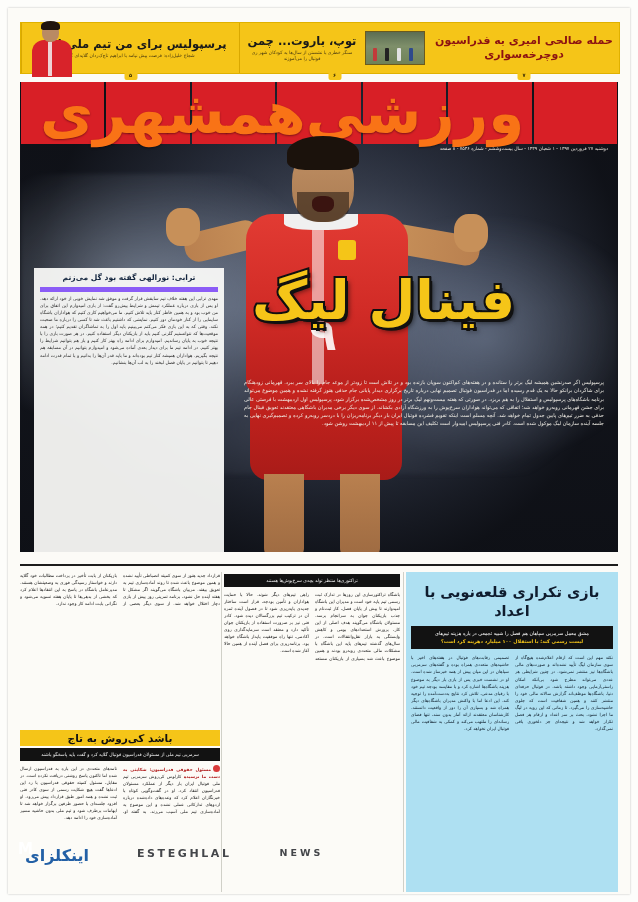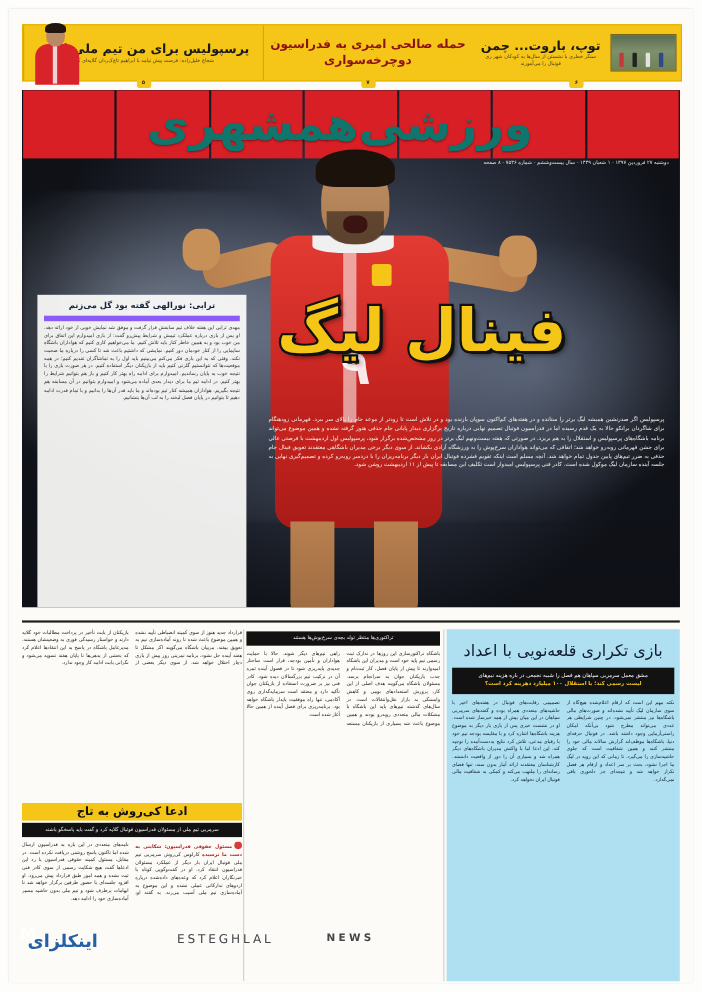--- a/index.html
+++ b/index.html
@@ -100,22 +100,22 @@
   .masthead{
     position:absolute;right:0;top:0;width:598px;height:62px;
     display:flex;flex-direction:row-reverse;align-items:stretch;
   }
   .mh-block{
     flex:1;margin:0 1px;background:#d81f26;position:relative;
   }
   .mh-logo{
     position:absolute;right:18px;top:2px;width:560px;height:58px;
     display:flex;flex-direction:row-reverse;align-items:center;
-    justify-content:center;
-    font-size:42px;font-weight:bold;color:#0f766e;
+    justify-content:flex-start;
+    font-size:58px;font-weight:bold;color:#f97316;
     letter-spacing:-1px;line-height:1;
     text-shadow:0 1px 2px rgba(0,0,0,.4);
     font-family:"DejaVu Sans","Liberation Sans",sans-serif;
     white-space:nowrap;
   }
   .mh-logo .w2{margin-right:22px;}
   .date-line{
     position:absolute;right:10px;top:64px;width:320px;height:11px;
     font-size:4.6px;color:#e8e4dc;text-align:right;letter-spacing:.2px;
     white-space:nowrap;direction:rtl;
@@ -217,21 +217,21 @@
   .rule-top{
     position:absolute;left:0;top:0;width:100%;height:2px;background:#1d1d1d;
   }
 
   
   .blue-box{
     position:absolute;right:0;top:8px;width:212px;height:320px;
     background:#aee0f2;padding:5px;box-sizing:border-box;direction:rtl;
   }
   .bb-title{
-    font-size:14.5px;font-weight:normal;color:#0f1c2e;text-align:center;
+    font-size:14.5px;font-weight:bold;color:#0f1c2e;text-align:center;
     line-height:1.3;margin:6px 0 5px;letter-spacing:-.5px;
   }
   .bb-sub{
     background:#121212;color:#fff;font-size:4.9px;line-height:1.6;
     padding:4px 5px;text-align:center;margin-bottom:5px;
   }
   .bb-sub b{color:#f5c518;}
   .bb-cols{display:flex;flex-direction:row-reverse;gap:6px;height:214px;}
   .bb-col{flex:1;font-size:4.4px;line-height:1.6;color:#10202e;
     text-align:justify;overflow:hidden;}
@@ -309,21 +309,21 @@
   }
   .wm-mark{
     position:absolute;left:0;right:0;top:11px;text-align:center;
     color:#fff;font-size:15px;font-weight:bold;line-height:1;
   }
   .wm-txt{display:flex;line-height:1;gap:48px;}
   .wm-fa{
     font-size:16px;font-weight:bold;color:#2360a6;direction:rtl;
     letter-spacing:-.5px;
   }
-  .wm-en{font-size:11px;font-weight:normal;color:#44464a;letter-spacing:2.6px;margin-left:24px;}
+  .wm-en{font-size:11px;font-weight:bold;color:#44464a;letter-spacing:2.6px;}
   .wm-en2{font-size:9.5px;font-weight:bold;color:#44464a;letter-spacing:3px;}
 </style>
 </head>
 <body>
 
 <div class="page">
   <div class="sheet">
 
     <div class="teaser-bar">
 
@@ -334,37 +334,37 @@
           <div class="tp-head"></div>
             <div class="tp-hair"></div>
         </div>
         <div class="teaser-txtwrap">
           <div class="teaser-head">پرسپولیس برای من تیم ملی است</div>
           <div class="teaser-sub">شجاع خلیل‌زاده: فرصت پیش نیامد با ابراهیم تاج‌ک‌ردان گلایه‌ای کنم</div>
         </div>
         <div class="teaser-pagenum">۵</div>
       </div>
 
-      <div class="teaser teaser-t2">
-        <div class="teaser-head red">حمله صالحی امیری به فدراسیون دوچرخه‌سواری</div>
-        <div class="teaser-pagenum">۷</div>
-      </div>
-
       <div class="teaser teaser-t3">
         <div class="teaser-txtwrap">
           <div class="teaser-head">توپ، باروت... چمن</div>
           <div class="teaser-sub">سنگر خطری با نشستن از سال‌ها به کودکان شهر ری فوتبال را می‌آموزند</div>
         </div>
         <div class="teaser-thumb">
           <i></i>
             <i></i>
             <i></i>
             <i></i>
         </div>
         <div class="teaser-pagenum">۶</div>
+      </div>
+
+      <div class="teaser teaser-t2">
+        <div class="teaser-head red">حمله صالحی امیری به فدراسیون دوچرخه‌سواری</div>
+        <div class="teaser-pagenum">۷</div>
       </div>
     </div>
 
     <div class="hero">
       <div class="hero-bg"></div>
       <div class="hero-blur"></div>
 
       <div class="masthead">
         <div class="mh-block"></div>
           <div class="mh-block"></div>
@@ -432,21 +432,21 @@
       <div class="mid-col">
         <div class="mc-sub">تراکتوری‌ها منتظر تولد بچه‌ی سرخ‌پوش‌ها هستند</div>
         <div class="mc-body">باشگاه تراکتورسازی این روزها در تدارک ثبت رسمی تیم پایه خود است و مدیران این باشگاه امیدوارند تا پیش از پایان فصل، کار ثبت‌نام و جذب بازیکنان جوان به سرانجام برسد. مسئولان باشگاه می‌گویند هدف اصلی از این کار، پرورش استعدادهای بومی و کاهش وابستگی به بازار نقل‌وانتقالات است. در سال‌های گذشته تیم‌های پایه این باشگاه با مشکلات مالی متعددی روبه‌رو بودند و همین موضوع باعث شد بسیاری از بازیکنان مستعد راهی تیم‌های دیگر شوند. حالا با حمایت هواداران و تأمین بودجه، قرار است ساختار جدیدی پایه‌ریزی شود تا در فصول آینده ثمره آن در ترکیب تیم بزرگسالان دیده شود. کادر فنی نیز بر ضرورت استفاده از بازیکنان جوان تأکید دارد و معتقد است سرمایه‌گذاری روی آکادمی، تنها راه موفقیت پایدار باشگاه خواهد بود. برنامه‌ریزی برای فصل آینده از همین حالا آغاز شده است.</div>
       </div>
 
       <div class="left-col">
         <div class="lc-body">قرارداد جدید هنوز از سوی کمیته انضباطی تأیید نشده و همین موضوع باعث شده تا روند آماده‌سازی تیم به تعویق بیفتد. مربیان باشگاه می‌گویند اگر مشکل تا هفته آینده حل نشود، برنامه تمرینی روز پیش از بازی دچار اختلال خواهد شد. از سوی دیگر بعضی از بازیکنان از بابت تأخیر در پرداخت مطالبات خود گلایه دارند و خواستار رسیدگی فوری به وضعیتشان هستند. مدیرعامل باشگاه در پاسخ به این انتقادها اعلام کرد که بخشی از بدهی‌ها تا پایان هفته تسویه می‌شود و نگرانی بابت ادامه کار وجود ندارد.</div>
       </div>
 
       <div class="yellow-block">
-        <div class="yb-kicker">ادعا کی‌روش به تاج</div>
+        <div class="yb-kicker">باشد کی‌روش به تاج</div>
         <div class="yb-sub">سرمربی تیم ملی از مسئولان فدراسیون فوتبال گلایه کرد و گفت باید پاسخگو باشند</div>
         <div class="yb-body">
           <span class="yb-bullet"></span><span class="yb-lead">مسئول حقوقی فدراسیون: شکایتی به دست ما نرسیده</span>
           <span>کارلوس کی‌روش سرمربی تیم ملی فوتبال ایران بار دیگر از عملکرد مسئولان فدراسیون انتقاد کرد. او در گفت‌وگویی کوتاه با خبرنگاران اعلام کرد که وعده‌های داده‌شده درباره اردوهای تدارکاتی عملی نشده و این موضوع به آماده‌سازی تیم ملی آسیب می‌زند. به گفته او، نامه‌های متعددی در این باره به فدراسیون ارسال شده اما تاکنون پاسخ روشنی دریافت نکرده است. در مقابل، مسئول کمیته حقوقی فدراسیون با رد این ادعاها گفت هیچ شکایت رسمی از سوی کادر فنی ثبت نشده و همه امور طبق قرارداد پیش می‌رود. او افزود جلسه‌ای با حضور طرفین برگزار خواهد شد تا ابهامات برطرف شود و تیم ملی بدون حاشیه مسیر آماده‌سازی خود را ادامه دهد.</span>
         </div>
       </div>
     </div>
 
     <div class="watermark">
       <div class="wm-badge">

